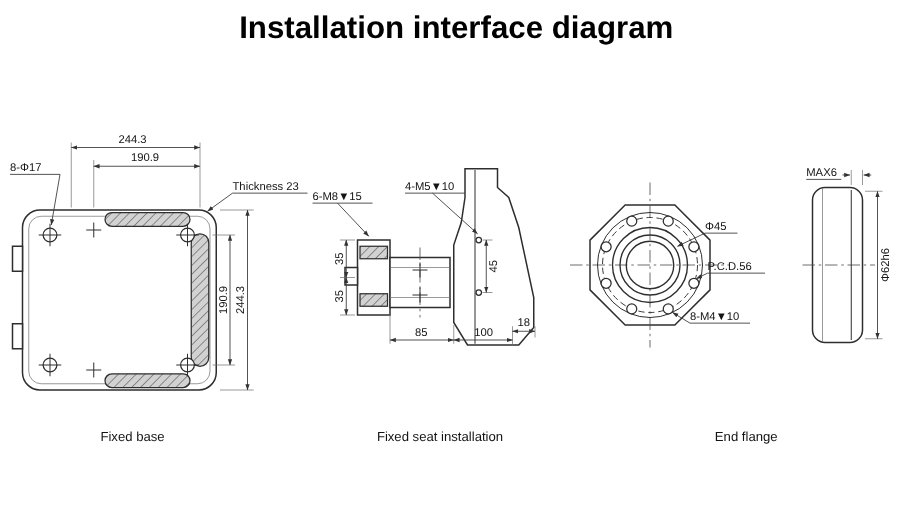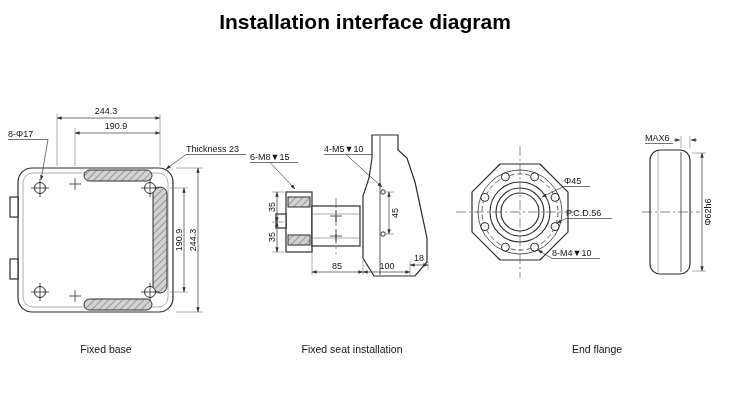--- a/index.html
+++ b/index.html
@@ -1,19 +1,19 @@
 <!DOCTYPE html>
 <html><head>
 <meta charset="utf-8">
 <style>
   html,body{margin:0;padding:0;background:#ffffff;}
   .canvas{position:relative;width:730px;height:411px;background:#ffffff;overflow:hidden;
           font-family:"Liberation Sans",sans-serif;}
   .title{position:absolute;top:0;left:0;width:730px;height:40px;line-height:44px;
-         text-align:center;font-size:21px;font-weight:700;color:#000;}
+         text-align:center;font-size:25px;font-weight:700;color:#000;}
   svg{position:absolute;top:40px;left:0;}
   svg text{font-family:"Liberation Sans",sans-serif;fill:#141414;}
   .dim{font-size:9px;}
   .lbl{font-size:9px;}
   .cap{font-size:10.5px;}
   .outline{fill:#ffffff;stroke:#2e2e2e;stroke-width:1.2;}
   .solidline{fill:none;stroke:#2e2e2e;stroke-width:1.1;}
   .thin{fill:none;stroke:#2e2e2e;stroke-width:0.8;}
   .xfine{fill:none;stroke:#6b6b6b;stroke-width:0.55;}
   .dimline{fill:none;stroke:#3a3a3a;stroke-width:0.7;}

